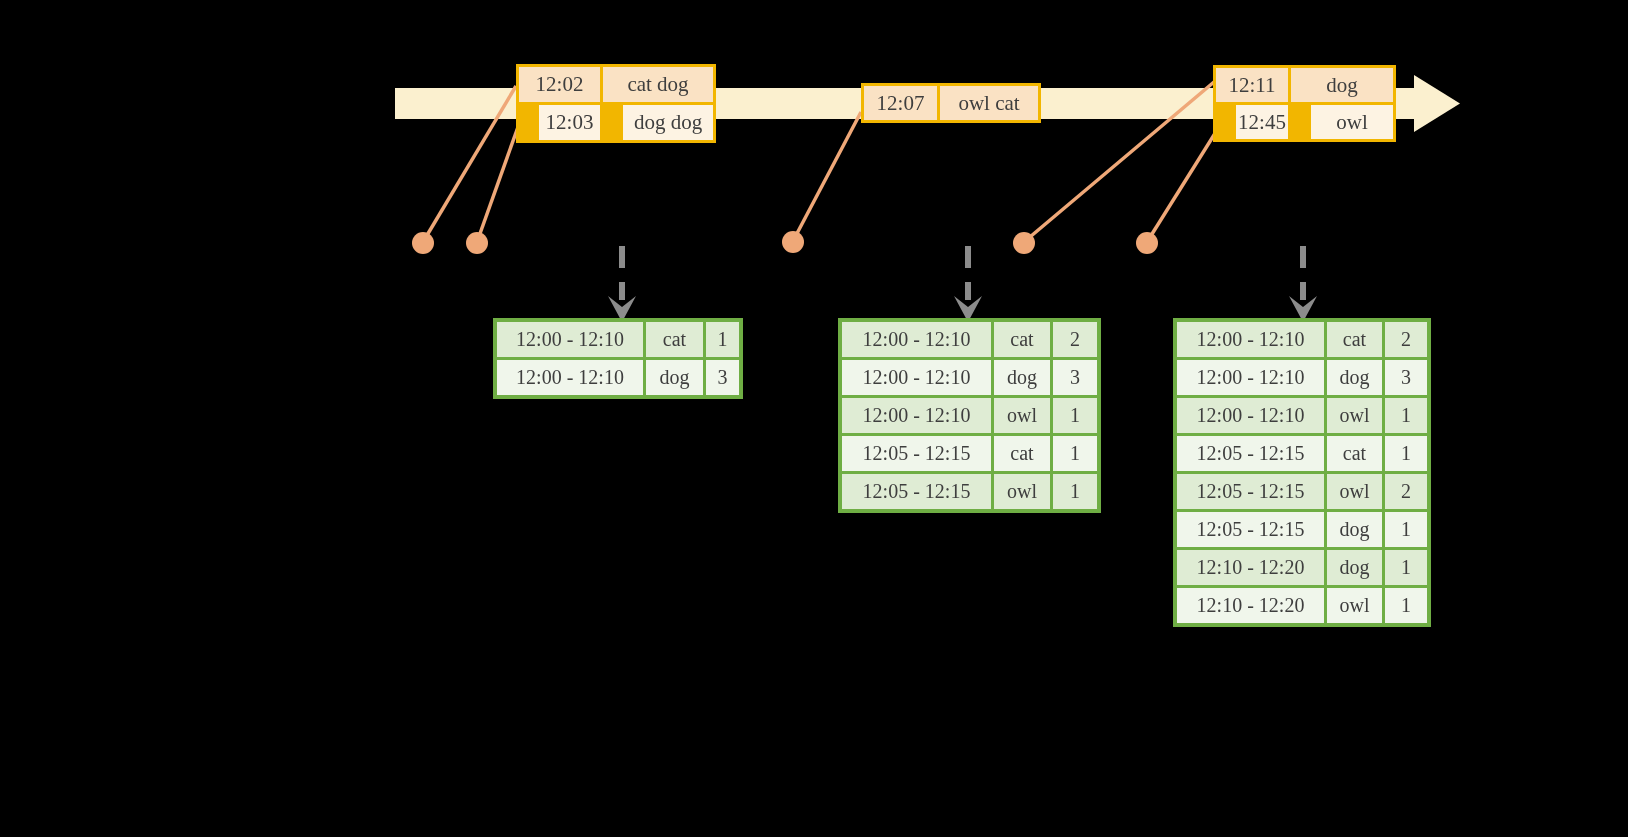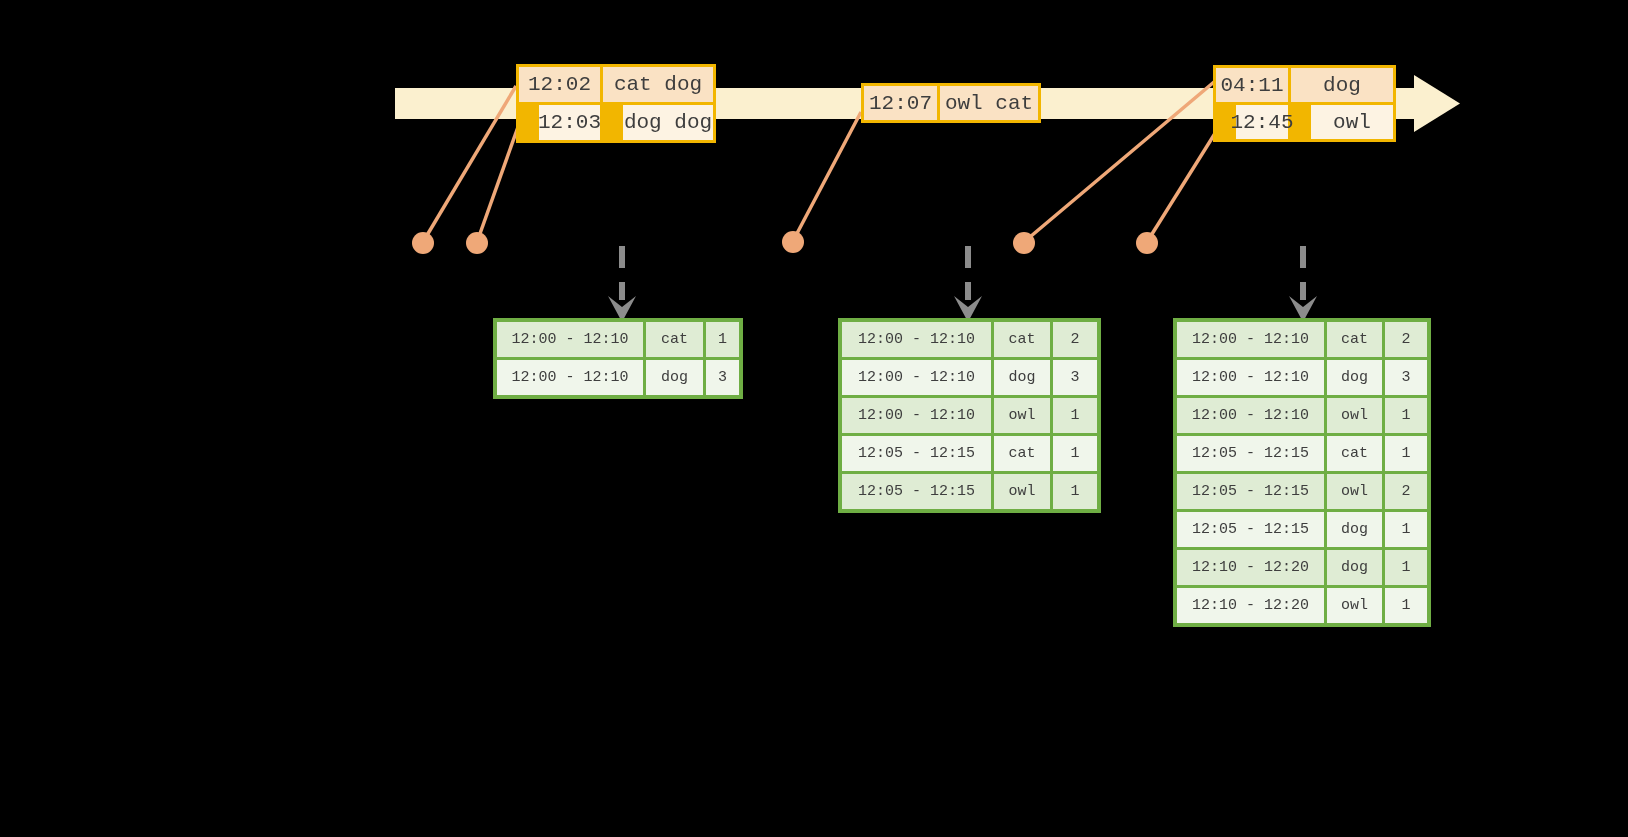--- a/index.html
+++ b/index.html
@@ -1,39 +1,39 @@
 <!DOCTYPE html>
 <html><head>
 <meta charset="utf-8">
 <style>
   html,body{margin:0;padding:0;background:#000;}
   .canvas{
     position:relative;width:1628px;height:837px;background:#000000;
-    font-family:Liberation Mono, monospace;overflow:hidden;
+    font-family:Liberation Serif, serif;overflow:hidden;
   }
   .layer{position:absolute;left:0;top:0;}
   
   .event-box{
     position:absolute;display:grid;gap:3px;background:#F2B600;border:3px solid #F2B600;
     box-sizing:content-box;
   }
   .event-box .cell{
     display:flex;align-items:center;justify-content:center;
     font-size:21px;color:#3E3E3E;
   }
   .peach-dark{background:#FAE2C4;}
   .peach-light{background:#FDF3E3;margin-left:20px;}
   
   .result-table{
     position:absolute;display:grid;gap:3px;background:#6FAE44;border:4px solid #6FAE44;
     box-sizing:content-box;
   }
   .result-table .cell{
     display:flex;align-items:center;justify-content:center;
-    font-size:15px;color:#3E3E3E;height:35px;
+    font-size:20px;color:#3E3E3E;height:35px;
   }
   .green-dark{background:#DFECD4;}
   .green-light{background:#F0F6EB;}
 </style>
 </head>
 <body>
 
 <div class="canvas">
 
   <svg class="layer" width="1628" height="837" viewBox="0 0 1628 837">
@@ -72,21 +72,21 @@
     <div class="cell peach-light">12:03</div>
     <div class="cell peach-light">dog dog</div>
   </div>
 
   <div class="event-box" style="left:861px;top:83px;grid-template-columns:73px 98px;grid-auto-rows:34px;">
     <div class="cell peach-dark">12:07</div>
     <div class="cell peach-dark">owl cat</div>
   </div>
 
   <div class="event-box" style="left:1213px;top:65px;grid-template-columns:72px 102px;grid-auto-rows:34px;">
-    <div class="cell peach-dark">04:11</div>
+    <div class="cell peach-dark">12:11</div>
     <div class="cell peach-dark">dog</div>
     <div class="cell peach-light">12:45</div>
     <div class="cell peach-light">owl</div>
   </div>
 
   <div class="result-table" style="left:493px;top:318px;grid-template-columns:146px 57px 33px;">
     <div class="cell green-dark">12:00 - 12:10</div>
     <div class="cell green-dark">cat</div>
     <div class="cell green-dark">1</div>
     <div class="cell green-light">12:00 - 12:10</div>

